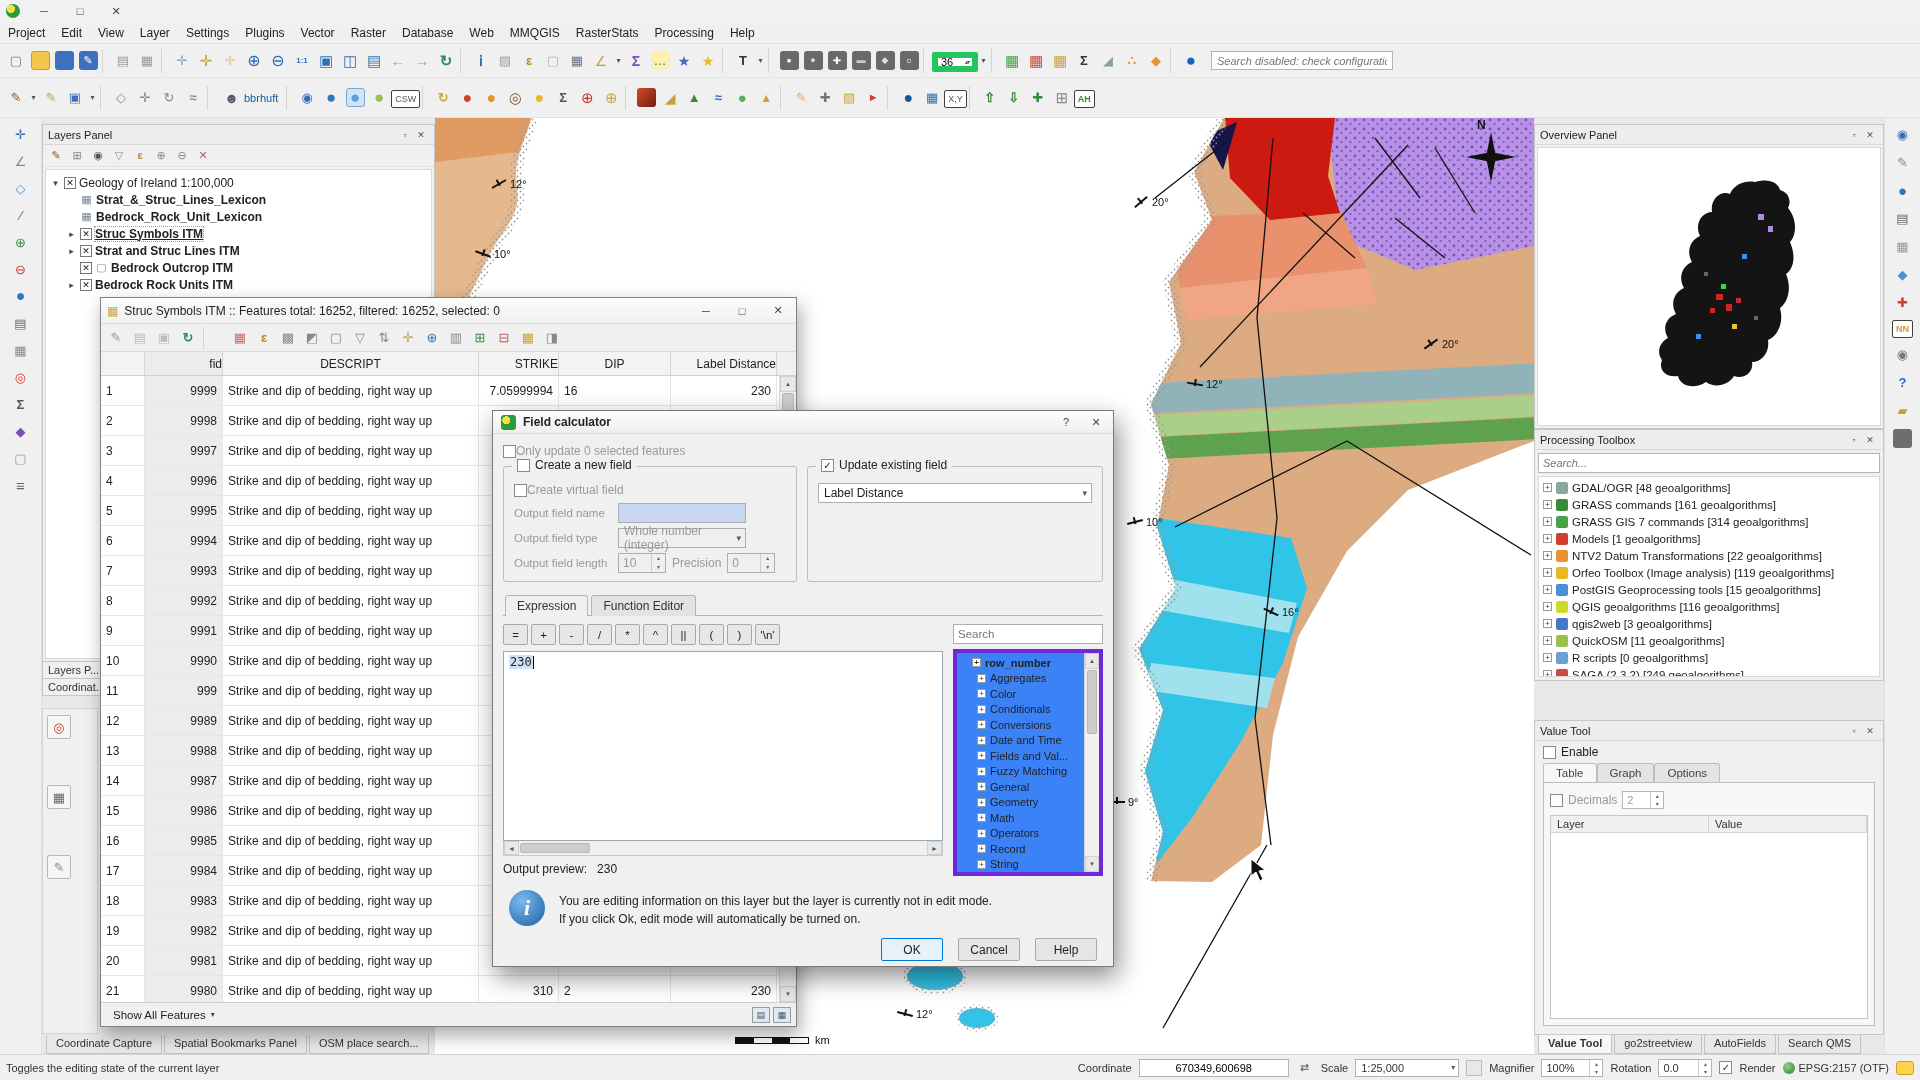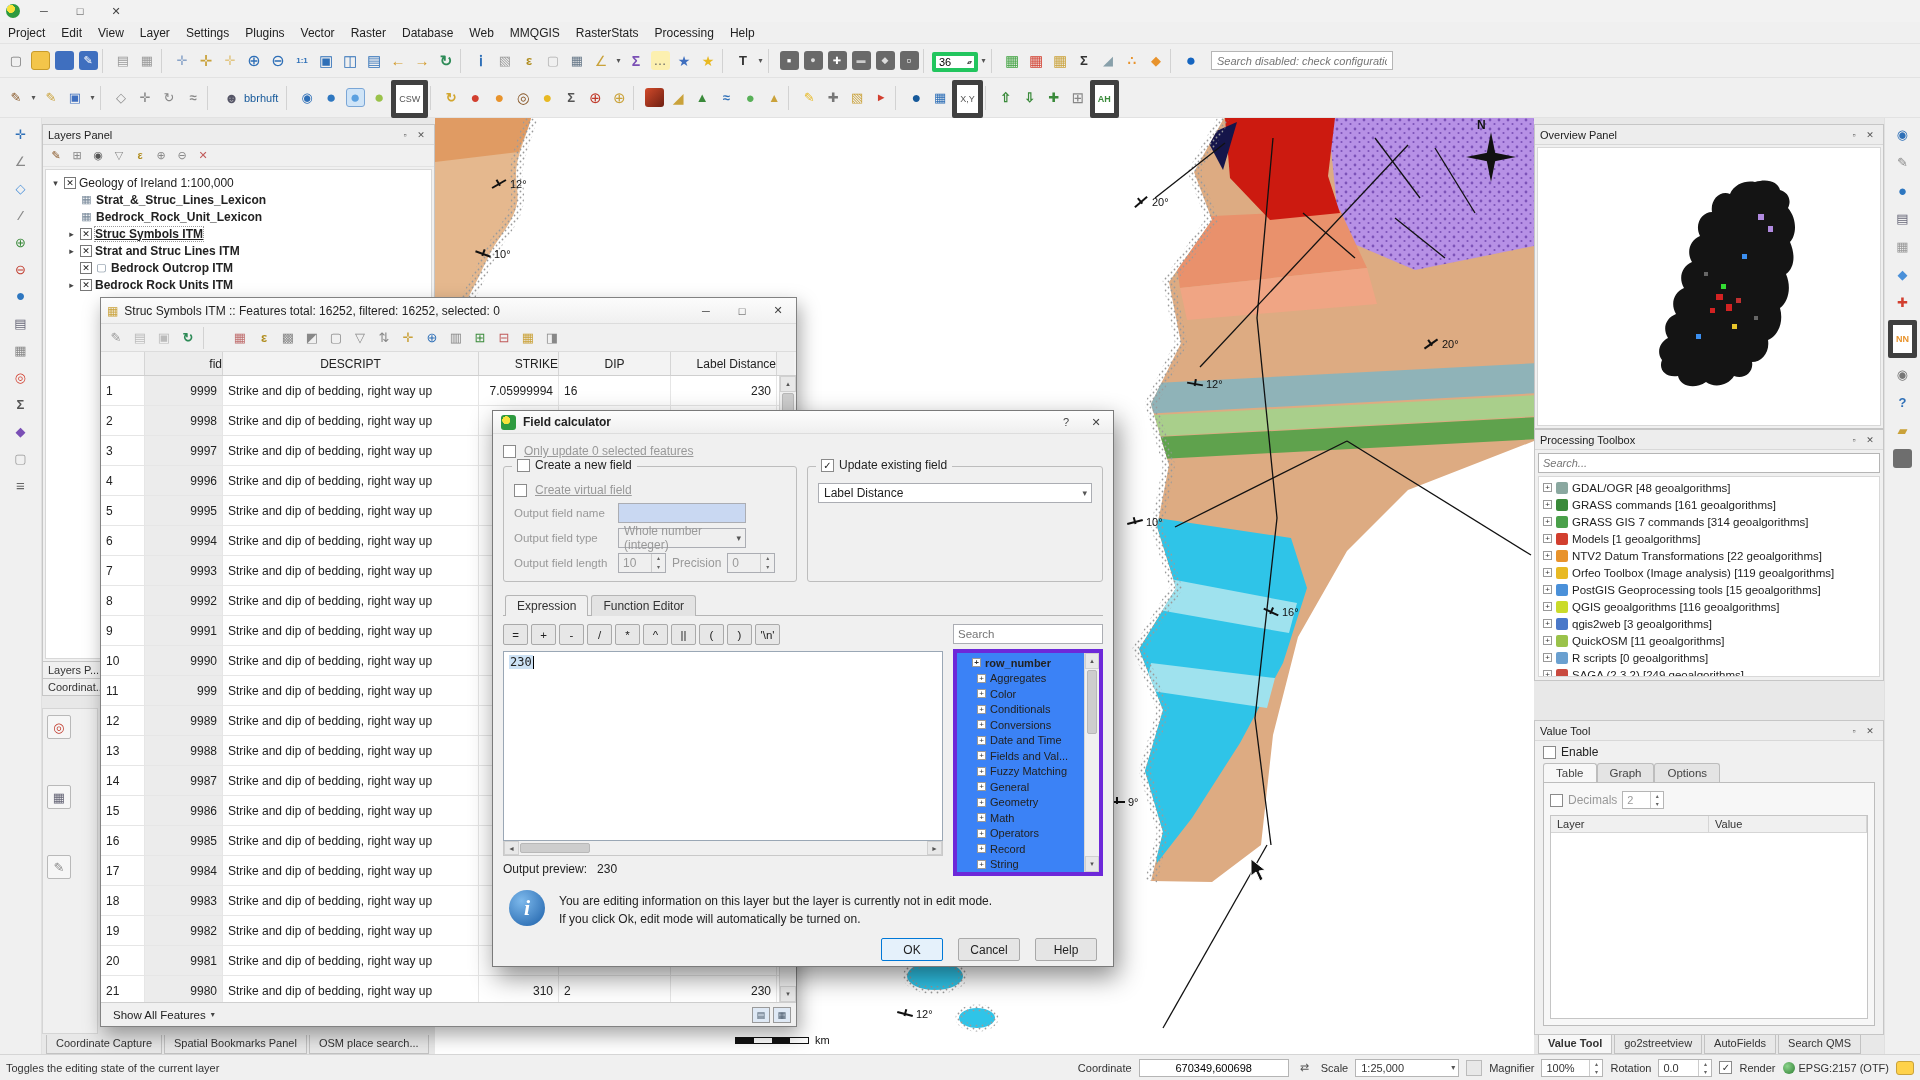--- a/index.html
+++ b/index.html
@@ -14,23 +14,23 @@
   .menubar { height:22px; display:flex; align-items:center; background:#f0f0f0; border-bottom:1px solid #e3e3e3; }
   .mitem { padding:0 8px; height:22px; line-height:22px; color:#222; }
   .toolbar { display:flex; align-items:center; background:#f0f0f0; padding:1px 4px; border-bottom:1px solid #e2e2e2; flex-wrap:nowrap; }
   .tb1 { height:34px; } .tb2 { height:40px; }
   .tbi { width:24px; height:24px; display:flex; align-items:center; justify-content:center; border:1px solid transparent; border-radius:2px; flex:none; }
   .tbi i { font-style:normal; display:flex; align-items:center; justify-content:center; width:19px; height:19px; border-radius:3px; font-size:13px; line-height:1; }
   .tbi b:empty { display:none; }
   .tbi.sep { width:7px; height:24px; border:none; border-left:1px solid #d2d2d2; margin:0 2px; border-radius:0; pointer-events:none; }
   .tbi.dd { width:11px; } .tbi.dd i { font-size:8px; color:#555; width:10px; }
   .tbi.user { width:auto; padding:0 5px; } .tbi.user b { color:#16599a; font-size:11px; margin-left:3px; }
-  .tbi.minibox { width:auto; height:18px; margin-top:2px; padding:14px 3px; border:5px solid #404040; background:#fff; } .tbi.minibox b { font-size:9px; color:#555; }
+  .tbi.minibox { width:auto; height:18px; margin-top:2px; padding:8px 3px; border:1px solid #404040; background:#fff; } .tbi.minibox b { font-size:9px; color:#555; }
   .tbi.minibox.green b { color:#3a8a3a; font-weight:bold; } .tbi.minibox.orange b { color:#e8932c; font-weight:bold; }
-  .tbi.spinbox { width:46px; height:20px; border:4px solid #22c55e; background:#fff; margin-top:2px; justify-content:space-between; padding:0 3px; } .tbi.spinbox b { font-size:11px; color:#000; }
+  .tbi.spinbox { width:46px; height:20px; border:6px solid #22c55e; background:#fff; margin-top:2px; justify-content:space-between; padding:0 3px; } .tbi.spinbox b { font-size:11px; color:#000; }
   .tbi.spinbox::after { content:"▴▾"; font-size:6px; color:#555; letter-spacing:-1px; }
   .tbsearch { margin-left:8px; width:182px; height:19px; border:1px solid #b5b5b5; background:#fff; font-size:11px; font-style:italic; color:#999; padding:0 5px; font-family:"Liberation Sans",sans-serif; }
   
   .main { position:absolute; top:118px; left:0; right:0; bottom:26px; background:#e8e8e8; }
   .leftcol { position:absolute; left:0; top:0; width:42px; height:100%; background:#f0f0f0; border-right:1px solid #e0e0e0; display:flex; flex-direction:column; align-items:center; padding-top:4px; gap:3px; z-index:3; }
   .rightcol { position:absolute; right:0; top:0; width:36px; height:100%; background:#f0f0f0; border-left:1px solid #e0e0e0; display:flex; flex-direction:column; align-items:center; padding-top:4px; gap:4px; z-index:3; }
   .dock { position:absolute; background:#f0f0f0; border:1px solid #c6c6c6; z-index:2; display:flex; flex-direction:column; }
   .dock-title { height:20px; display:flex; align-items:center; padding:0 5px; font-size:11px; color:#222; background:#ededed; border-bottom:1px solid #d8d8d8; }
   .dock-title span.t { flex:1; }
   .dbtn { width:16px; height:14px; display:flex; align-items:center; justify-content:center; font-size:9px; color:#555; border:1px solid transparent; }
@@ -111,21 +111,21 @@
   .saf { display:flex; align-items:center; gap:5px; font-size:11.5px; padding:1px 6px; border:1px solid transparent; }
   .saf .car { font-size:8px; color:#444; }
   .wfoot .spacer { flex:1; }
   .footbtn { width:18px; height:16px; border:1px solid #9a9a9a; background:#dfe9f5; font-size:9px; display:flex; align-items:center; justify-content:center; color:#456; margin-left:3px; }
   
   .dialog { position:absolute; left:492px; top:292px; width:622px; height:557px; background:#f0f0f0; border:1px solid #7a7a7a; box-shadow:4px 10px 24px rgba(0,0,0,.45); z-index:10; display:flex; flex-direction:column; }
   .dtitle { height:28px; display:flex; align-items:center; padding:0 2px 0 8px; background:linear-gradient(#fdfdfd,#efefef); border-bottom:1px solid #ddd; }
   .dtitle .ic { width:15px; height:15px; border-radius:3px; background:radial-gradient(circle at 35% 35%, #f7e23a 0 28%, #2e9a3f 30% 100%); margin-right:7px; }
   .dtitle .t { flex:1; font-weight:bold; font-size:12px; }
   .dbody { flex:1; padding:6px 10px 8px; display:flex; flex-direction:column; }
-  .chkrow { display:flex; align-items:center; gap:8px; margin:4px 0 8px;text-decoration:underline; }
+  .chkrow { display:flex; align-items:center; gap:0; margin:4px 0 8px; }
   .groups { display:flex; gap:10px; }
   .group { position:relative; border:1px solid #bdbdbd; border-radius:3px; padding:16px 10px 10px; }
   .g1 { flex:1; height:116px; } .g2 { width:296px; height:116px; }
   .glegend { position:absolute; top:-9px; left:8px; background:#f0f0f0; padding:0 5px; display:flex; gap:5px; align-items:center; font-size:12px; }
   .frow { display:flex; align-items:center; gap:6px; margin-bottom:5px; }
   .frow .lbl { width:98px; font-size:11.5px; }
   .input { height:20px; border:1px solid #abadb3; background:#fff; font-size:12px; padding:0 4px; display:flex; align-items:center; }
   .input.bluefill { background:#c9d8f2; width:128px; }
   .combo { height:20px; border:1px solid #abadb3; background:#fff; display:flex; align-items:center; padding:0 5px; font-size:12px; position:relative; }
   .combo::after { content:"▾"; position:absolute; right:4px; font-size:9px; color:#555; }

